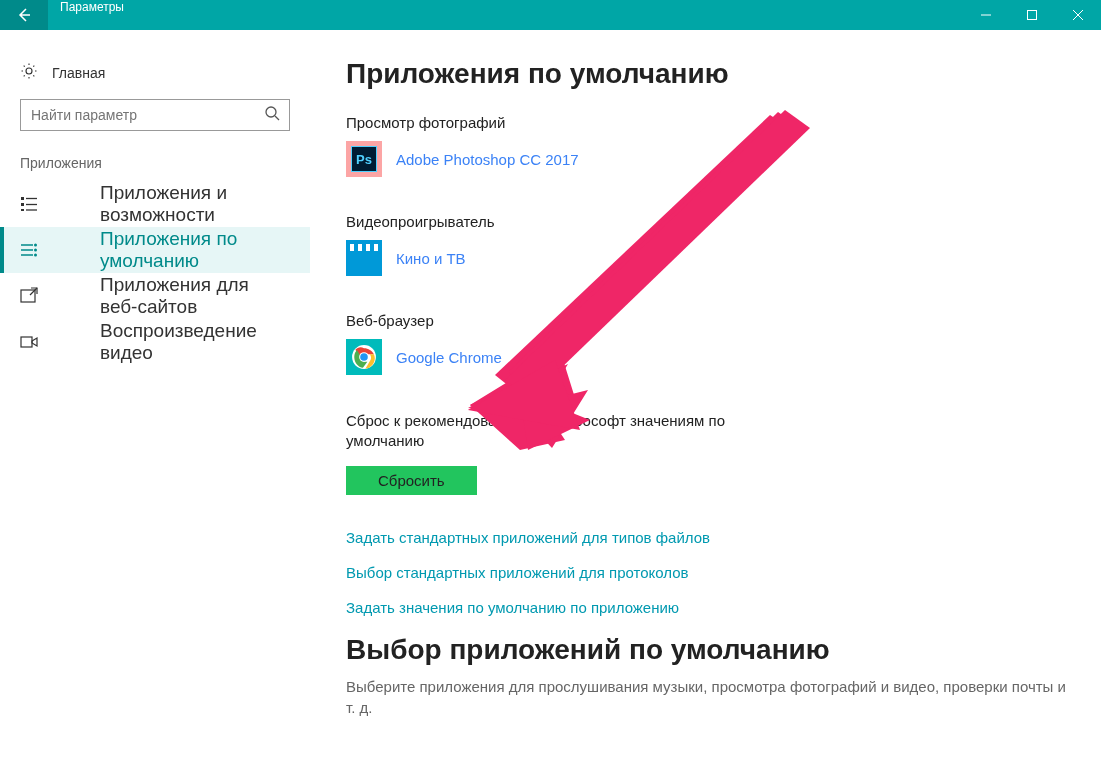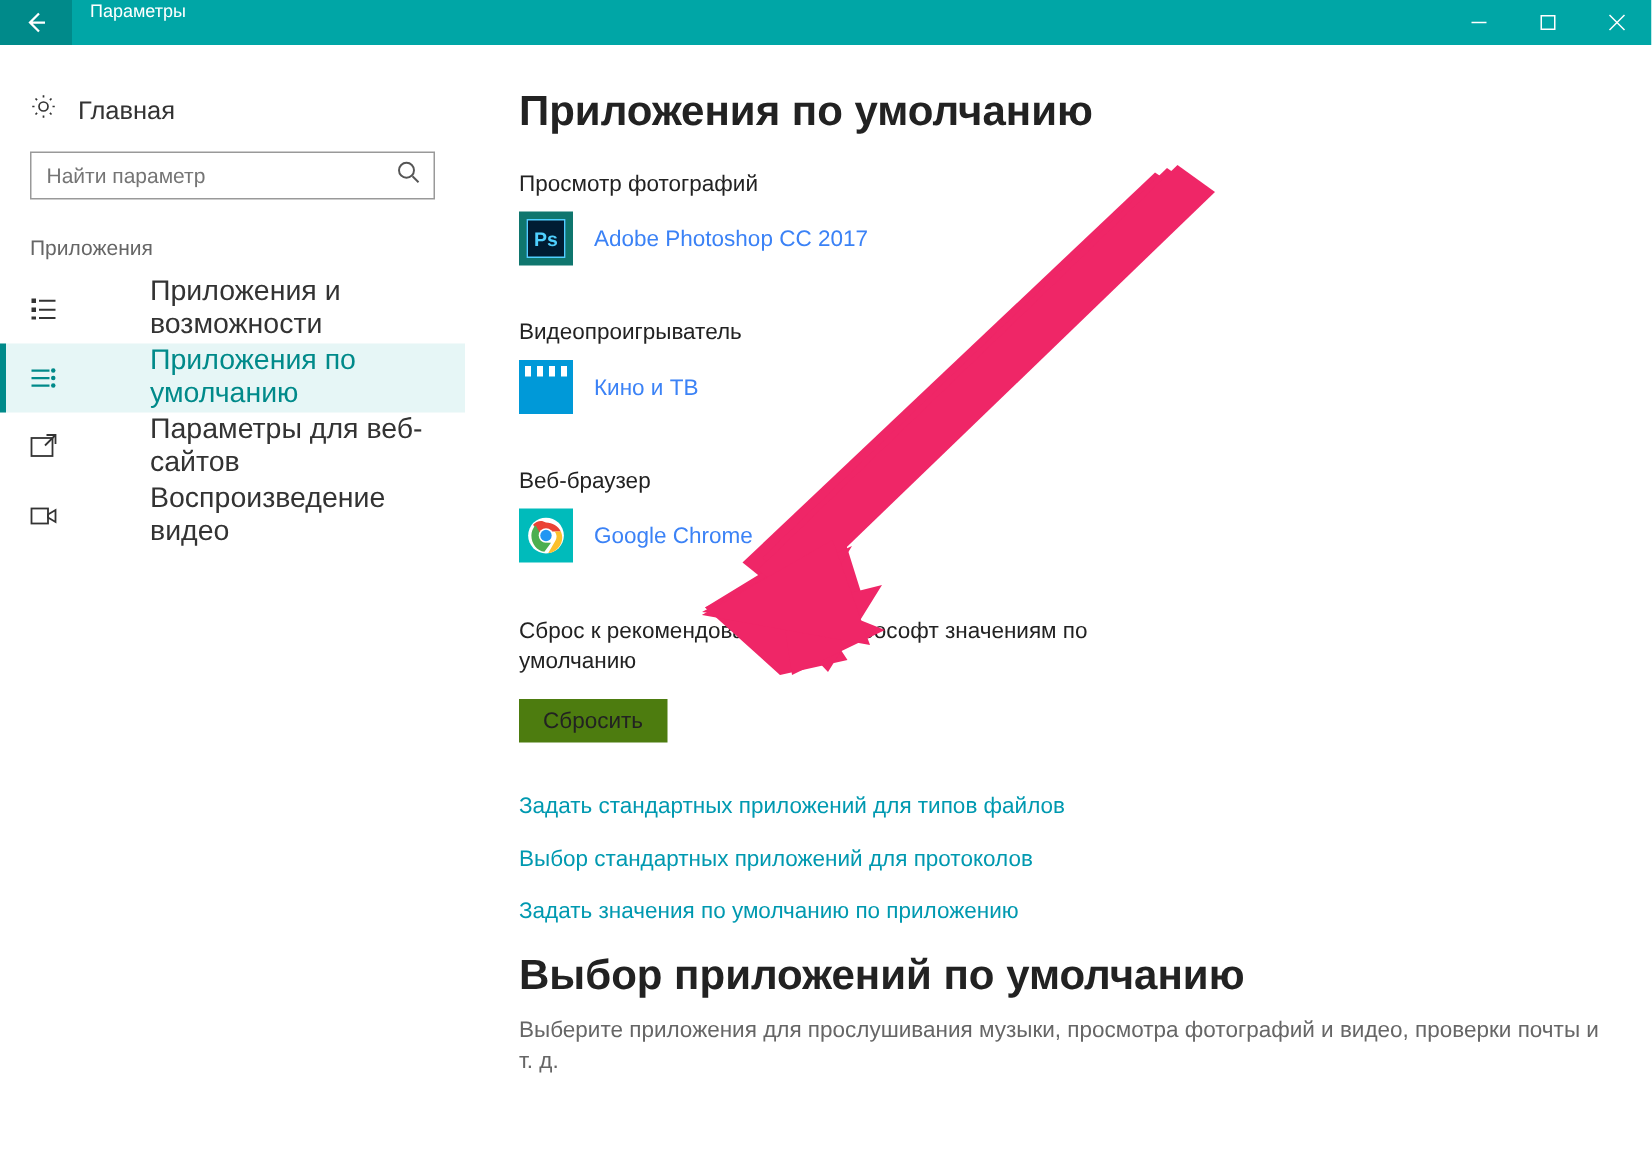--- a/index.html
+++ b/index.html
@@ -39,21 +39,21 @@
   .content {
     flex: 1;
     padding: 28px 16px 0 36px;
     position: relative;
   }
 
   
   .home-row {
     display: flex; align-items: center;
     padding: 8px 20px;
-    font-size: 17px;
+    font-size: 14px;
     color: #333;
   }
   .home-row .gear { margin-right: 14px; }
   .search-wrap {
     margin: 8px 20px 24px 20px;
   }
   .search {
     width: 100%;
     height: 32px;
     border: 1px solid #999;
@@ -125,22 +125,22 @@
   }
   .reset-text {
     font-size: 15px;
     color: #222;
     margin-bottom: 14px;
     max-width: 420px;
     line-height: 1.35;
   }
   .reset-btn {
     display: inline-block;
-    padding: 6px 16px;
-    background: #4d7c0f;
+    padding: 6px 32px;
+    background: #22c55e;
     border: none;
     font-size: 15px;
     color: #222;
     margin-bottom: 34px;
     cursor: pointer;
   }
   .link {
     display: block;
     color: #0099b0;
     font-size: 15px;
@@ -166,21 +166,21 @@
     position: absolute;
     top: 30px;
     left: 0;
     width: 100%;
     height: 100%;
     pointer-events: none;
   }
 
   
   .ico-ps {
-    width: 36px; height: 36px; background: #0f766e;
+    width: 36px; height: 36px; background: #fca5a5;
     display:flex;align-items:center;justify-content:center;
   }
   .ico-ps-inner {
     width: 26px; height: 26px; background:#001c33;
     color:#4fd0ff; font-weight:bold; font-size:13px;
     display:flex;align-items:center;justify-content:center;
     border:1px solid #4fd0ff;
   }
   .ico-movies {
     width:36px;height:36px;background:#0099d8;
@@ -274,21 +274,21 @@
 
 
     <div class="nav-item">
       <span class="nav-icon">
         <svg width="18" height="18" viewBox="0 0 18 18">
             <rect x="1" y="3" width="14" height="12" fill="none" stroke="#333" stroke-width="1.2"></rect>
             <path d="M11 1 H17 V7" fill="none" stroke="#333" stroke-width="1.2"></path>
             <line x1="17" y1="1" x2="10" y2="8" stroke="#333" stroke-width="1.2"></line>
           </svg>
       </span>
-      <span>Параметры для веб-сайтов</span>
+      <span>Приложения для веб-сайтов</span>
     </div>
 
     <div class="nav-item">
       <span class="nav-icon">
         <svg width="18" height="18" viewBox="0 0 18 18">
             <rect x="1" y="4" width="11" height="10" fill="none" stroke="#333" stroke-width="1.2"></rect>
             <path d="M12 8 L17 5 V13 L12 10 Z" fill="none" stroke="#333" stroke-width="1.2"></path>
           </svg>
       </span>
       <span>Воспроизведение видео</span>

